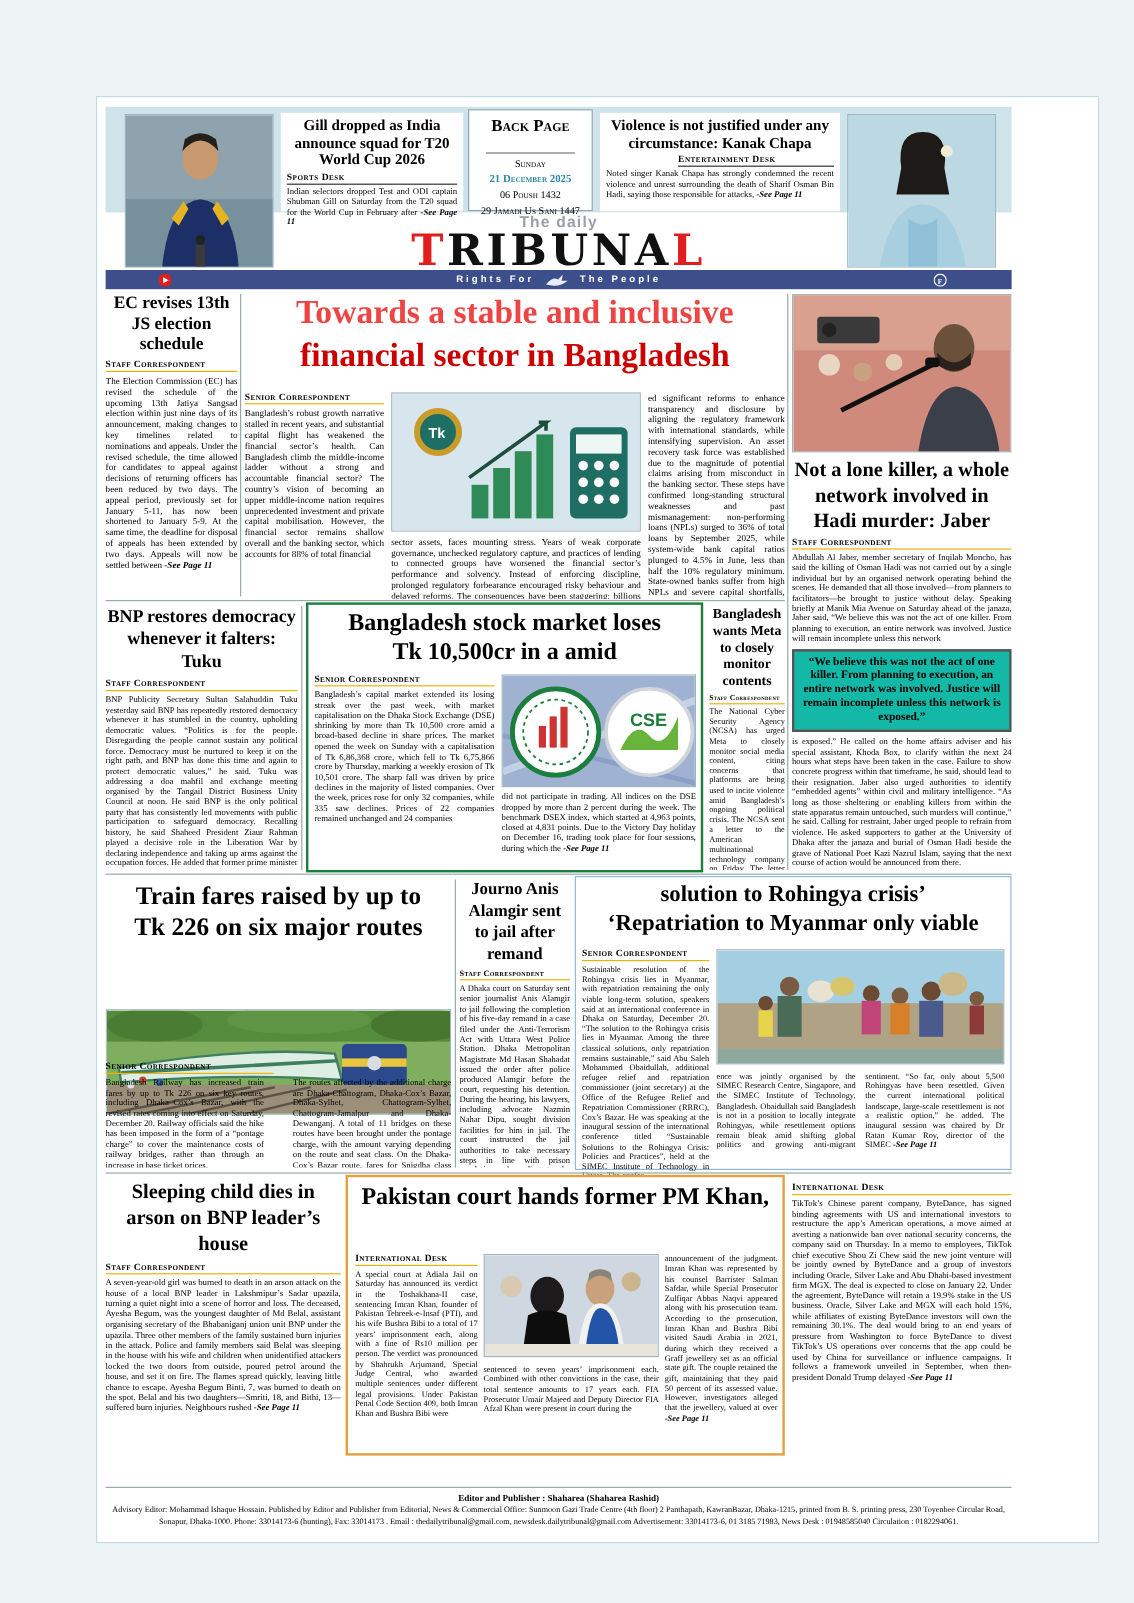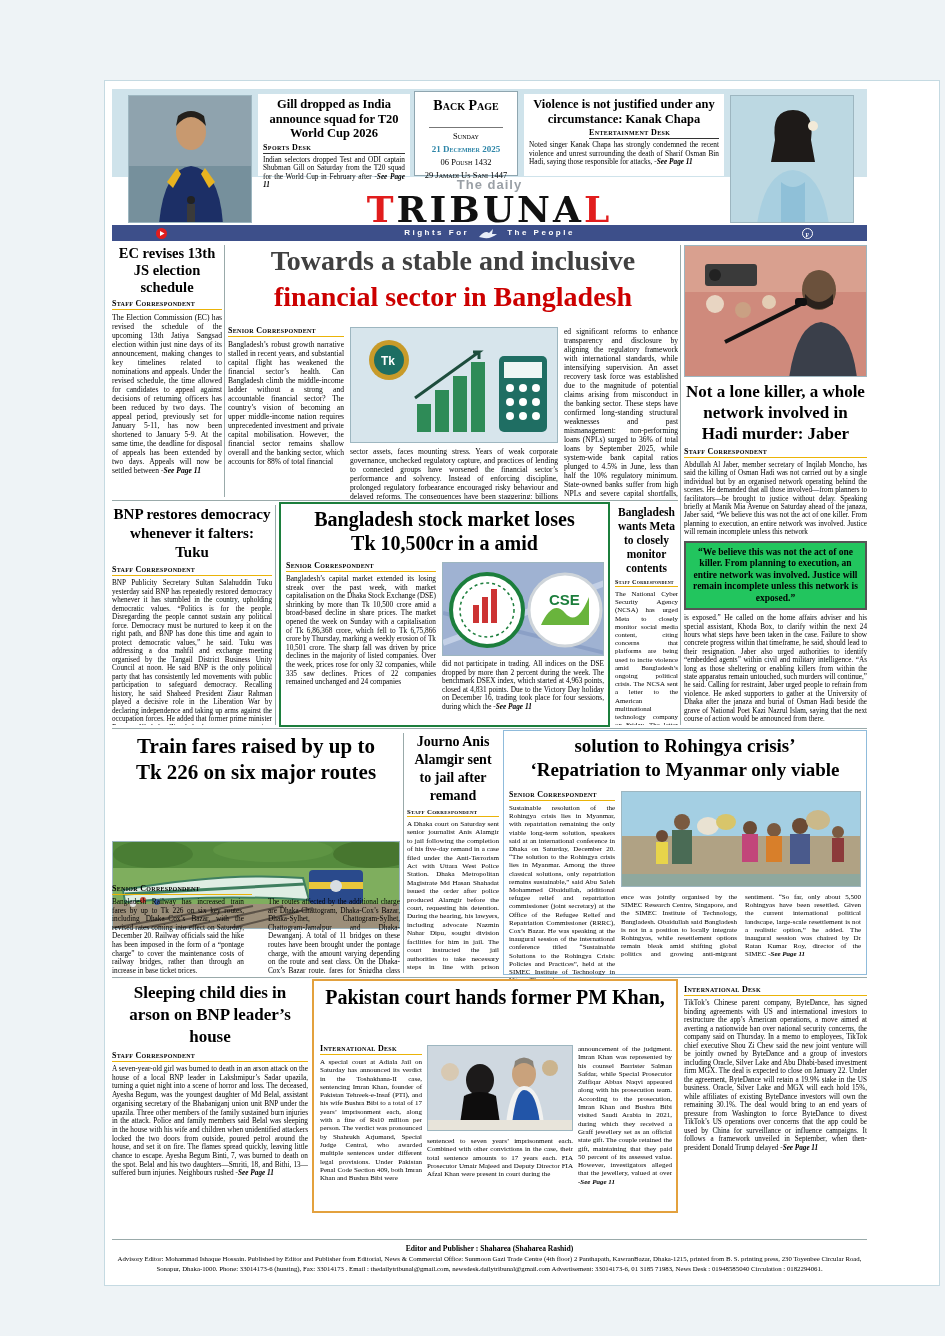--- a/index.html
+++ b/index.html
@@ -1,17 +1,17 @@
 <!DOCTYPE html>
 <html><head>
 <meta charset="utf-8">
 <style>
   * { margin:0; padding:0; box-sizing:border-box; }
   html,body { width:945px; height:1336px; background:#eef3f6; font-family:"Liberation Serif","DejaVu Serif",serif; }
-  #sheet { position:absolute; left:104px; top:80px; width:836px; height:1206px; background:#fff; border:1px solid #c5dae2; }
+  #sheet { position:absolute; left:80px; top:80px; width:836px; height:1206px; background:#fff; border:1px solid #c5dae2; }
   #wrap { position:absolute; left:7px; top:8px; width:755px; height:1192px; }
 
   
   .band { position:absolute; left:0; top:0; width:755px; height:88px; background:#cfe3eb; }
   .photo { position:absolute; overflow:hidden; border:1px solid #9db6c0; }
   .teaser { position:absolute; background:#fff; padding:3px 5px; }
   .teaser h2 { font-size:12.5px; line-height:14.5px; font-weight:bold; text-align:center; }
   .desk { display:block; font-weight:bold; font-variant:small-caps; font-size:8px; letter-spacing:.4px; border-bottom:1px solid #333; padding-bottom:1px; margin:2px 0 2px; }
   .tbody { font-size:7.3px; line-height:8.6px; text-align:justify; }
   .see { font-style:italic; font-weight:bold; }
@@ -29,21 +29,21 @@
   .ic { display:inline-block; }
 
   
   .art { position:absolute; overflow:hidden; }
   .hl { font-weight:bold; text-align:center; }
   .byline { display:block; font-weight:bold; font-variant:small-caps; font-size:8px; letter-spacing:.3px; border-bottom:1px solid #eab308; padding-bottom:1px; margin:3px 0 3px; }
   .bt { font-size:7.6px; line-height:9px; text-align:justify; }
   .vr { position:absolute; width:1px; background:#9aa; }
   .hr { position:absolute; height:1px; background:#9aa; }
   .nbox { position:absolute; background:#fff; }
-  .quote { border:2px solid #555; background:#22c55e; padding:4px 6px; font-size:9.5px; line-height:11.5px; font-weight:bold; text-align:center; margin:4px 0; }
+  .quote { border:2px solid #555; background:#14b8a6; padding:4px 6px; font-size:9.5px; line-height:11.5px; font-weight:bold; text-align:center; margin:4px 0; }
   .imgcap { position:absolute; overflow:hidden; }
   #imprint { position:absolute; left:0; top:1150px; width:755px; text-align:center; border-top:1px solid #9aa; padding-top:4px; }
   #imprint .l1 { font-weight:bold; font-size:7.6px; }
   #imprint .l2 { font-size:6.8px; line-height:8.4px; margin-top:2px; }
 </style>
 </head>
 <body>
 
 <div id="sheet">
 <div id="wrap">
@@ -125,21 +125,21 @@
   </div>
 
   <div class="art" style="left:0; top:156px; width:110px; height:252px;">
     <div class="hl" style="font-size:14.5px; line-height:17px;">EC revises 13th JS election schedule</div>
     <span class="byline">Staff Correspondent</span>
     <div class="bt"><span>The Election Commission (EC) has revised the schedule of the upcoming 13th Jatiya Sangsad election within just nine days of its announcement, making changes to key timelines related to nominations and appeals. Under the revised schedule, the time allowed for candidates to appeal against decisions of returning officers has been reduced by two days. The appeal period, previously set for January 5-11, has now been shortened to January 5-9. At the same time, the deadline for disposal of appeals has been extended by two days. Appeals will now be settled between</span> <span class="see">-See Page 11</span></div>
   </div>
   <div class="vr" style="left:112px; top:156px; height:252px;"></div>
 
   <div class="art" style="left:116px; top:154px; width:450px; height:256px;">
-    <div class="hl" style="font-size:28px; line-height:36px; color:#404040;">Towards a stable and inclusive</div>
+    <div class="hl" style="font-size:28px; line-height:36px; color:#ef4444;">Towards a stable and inclusive</div>
     <div class="hl" style="font-size:28px; line-height:36px; color:#cc0000;">financial sector in Bangladesh</div>
     <div style="position:absolute; left:0; top:80px; width:116px;">
       <span class="byline">Senior Correspondent</span>
       <div class="bt">Bangladesh’s robust growth narrative stalled in recent years, and substantial capital flight has weakened the financial sector’s health. Can Bangladesh climb the middle-income ladder without a strong and accountable financial sector? The country’s vision of becoming an upper middle-income nation requires unprecedented investment and private capital mobilisation. However, the financial sector remains shallow overall and the banking sector, which accounts for 88% of total financial</div>
     </div>
     <div class="imgcap" style="left:122px; top:84px; width:208px; height:116px; border:1px solid #9db6c0;">
       <svg width="208" height="116">
         <rect width="208" height="116" fill="#d7e5ec"></rect>
         <circle cx="38" cy="32" r="20" fill="#c89b2a"></circle>
             <circle cx="38" cy="32" r="15" fill="#1d6e63"></circle>

